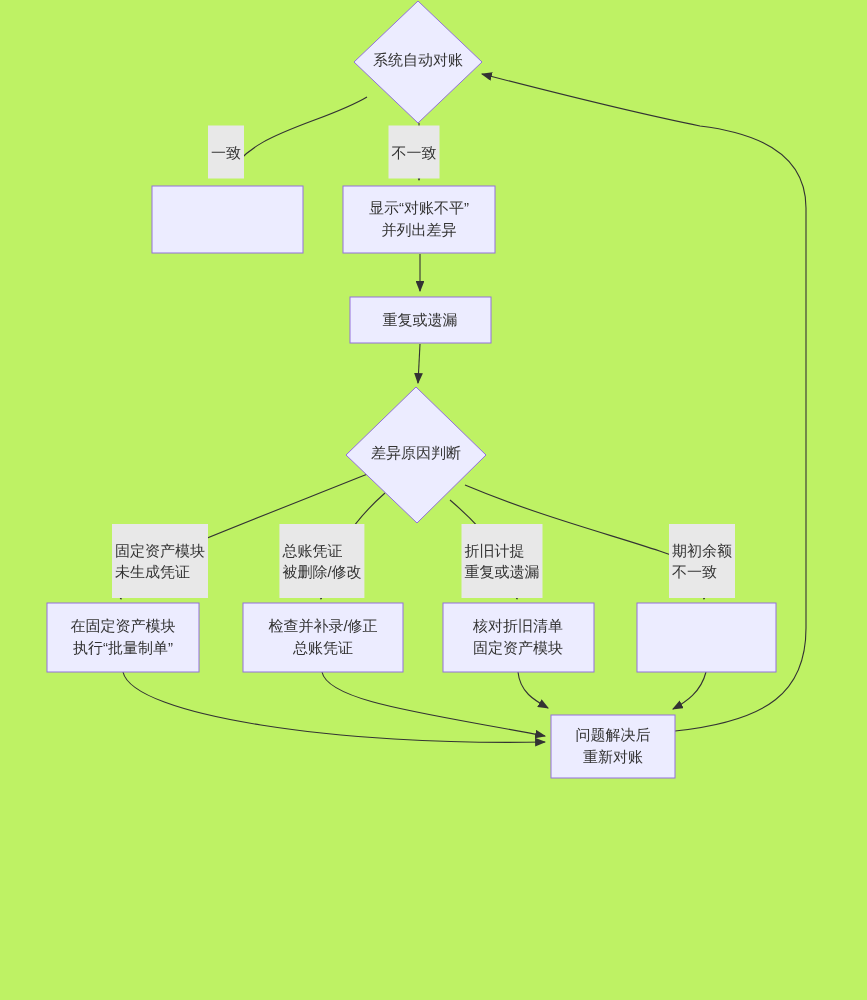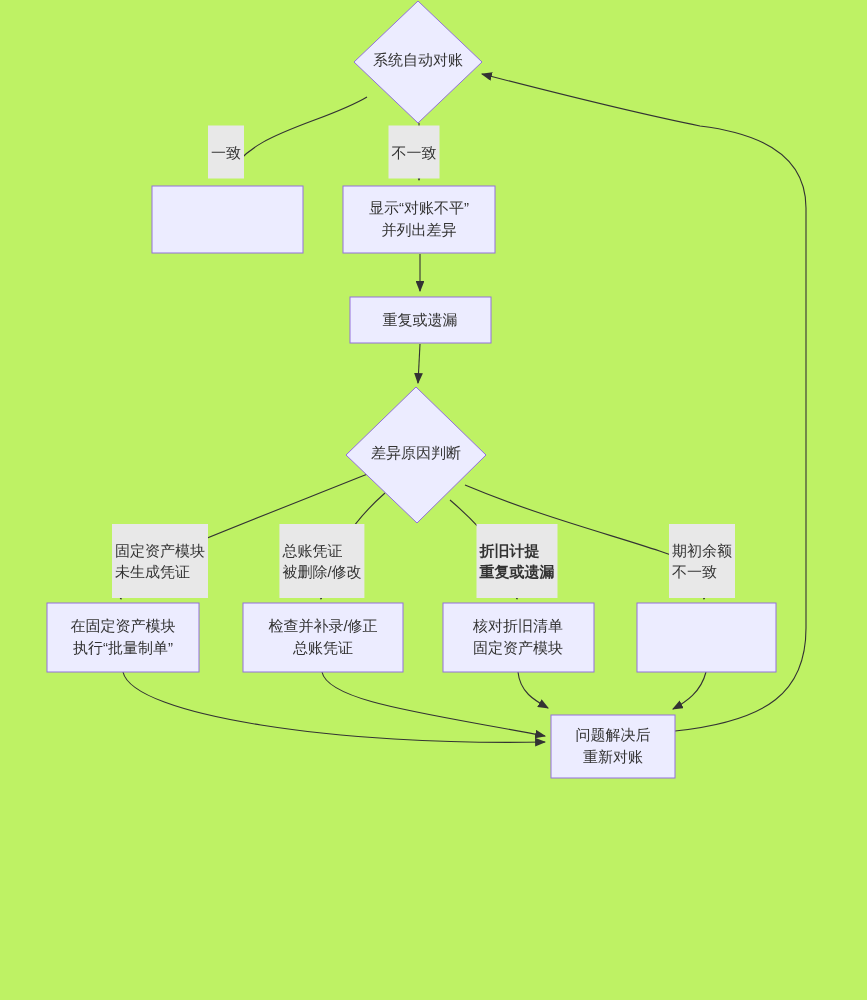--- a/index.html
+++ b/index.html
@@ -76,18 +76,18 @@
 固定资产模块</div>
   <div class="node-label" style="left:613px;top:746px;">问题解决后
 重新对账</div>
 
   <div class="edge-label" style="left:226px;top:152px;">一致</div>
   <div class="edge-label" style="left:414px;top:152px;">不一致</div>
   <div class="edge-label" style="left:123px;top:561px;margin-left:37px;">固定资产模块
 未生成凭证</div>
   <div class="edge-label" style="left:322px;top:561px;">总账凭证
 被删除/修改</div>
-  <div class="edge-label" style="left:517px;top:561px;font-weight:bold;">折旧计提
+  <div class="edge-label" style="left:502px;top:561px;">折旧计提
 重复或遗漏</div>
   <div class="edge-label" style="left:702px;top:561px;">期初余额
 不一致</div>
 
 </div>
 
 </body></html>

